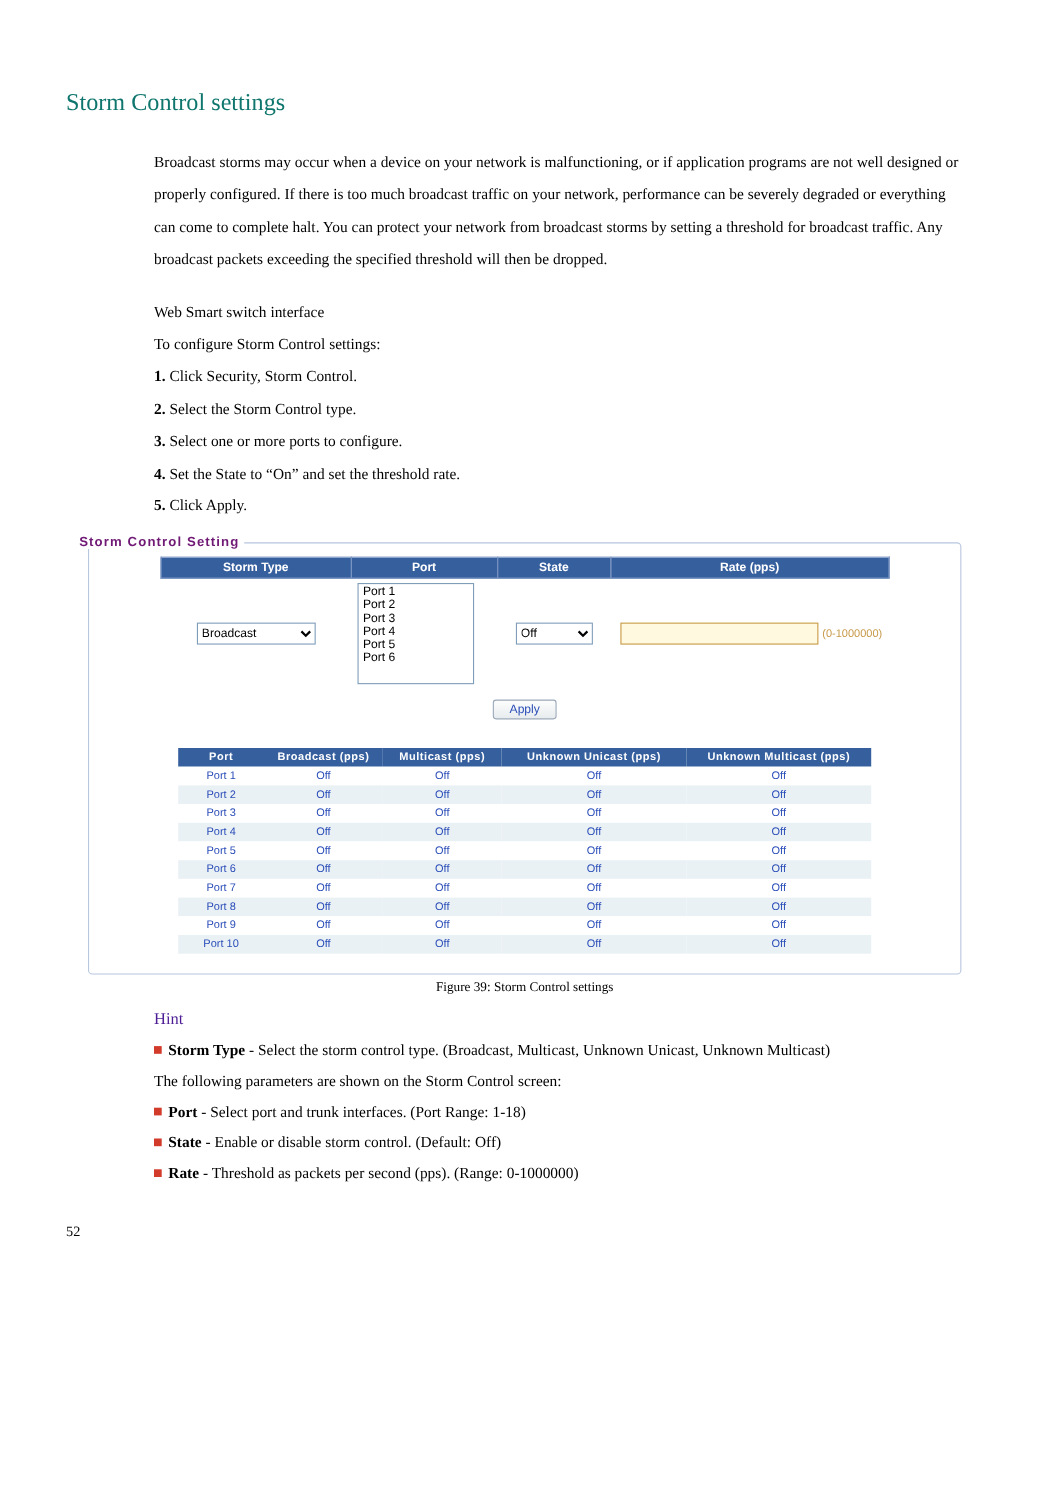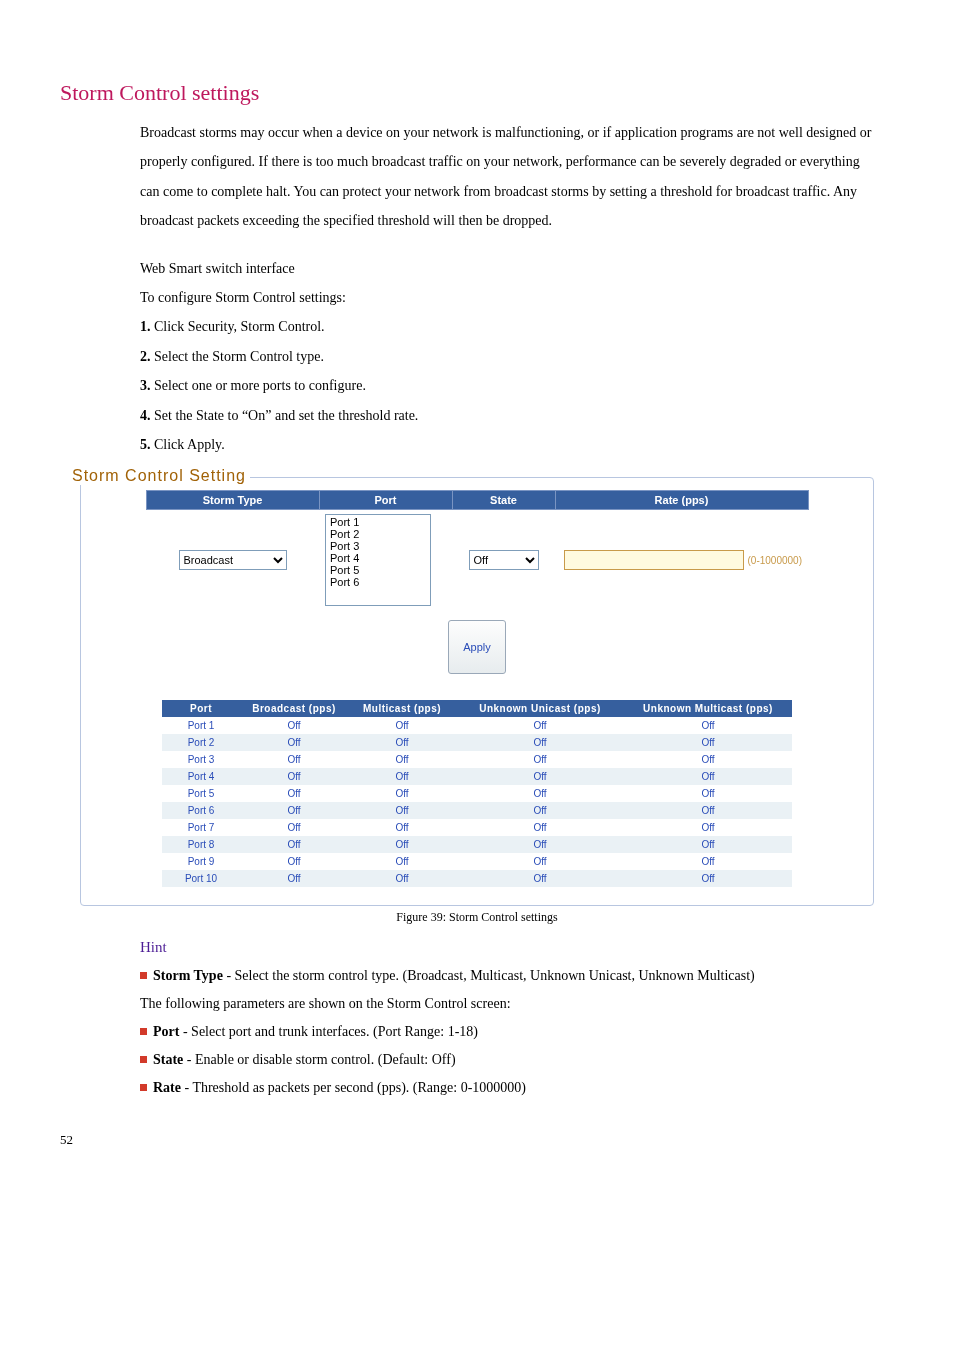--- a/index.html
+++ b/index.html
@@ -7,38 +7,38 @@
     padding: 0;
     font-family: "Times New Roman", Times, serif;
     background: #fff;
     color: #000;
     width: 954px;
   }
   .page {
     padding: 80px 60px 40px 60px;
   }
   .section-title {
-    color: #be185d;
+    color: #0f766e;
     font-size: 22px;
-    margin-bottom: 12px;
+    margin-bottom: 28px;
   }
   .indent {
     margin-left: 80px;
     margin-right: 20px;
     line-height: 2.1;
     font-size: 14px;
   }
   .spacer {
     height: 18px;
   }
   .legend-title {
-    color: #a16207;
-    font-family: Arial, sans-serif;
-    font-size: 16px;
-    font-weight: normal;
+    color: #701a75;
+    font-family: Arial, sans-serif;
+    font-size: 12px;
+    font-weight: bold;
     letter-spacing: 1px;
     position: relative;
     top: 8px;
     left: 8px;
     background: #fff;
     padding: 0 4px;
     display: inline-block;
   }
   .fieldset-box {
     border: 1px solid #b8c6e0;
@@ -104,21 +104,21 @@
     text-align: center;
     margin-top: 10px;
   }
   .apply-btn {
     font-family: Arial, sans-serif;
     font-size: 11px;
     color: #2a4db8;
     background: linear-gradient(#fdfdfd, #e7ecee);
     border: 1px solid #9aa8b8;
     border-radius: 3px;
-    padding: 20px 14px;
+    padding: 2px 14px;
     cursor: pointer;
   }
 
   .status-table {
     border-collapse: collapse;
     margin: 26px auto 0 auto;
     font-family: Arial, sans-serif;
     font-size: 10px;
   }
   .status-table th {

